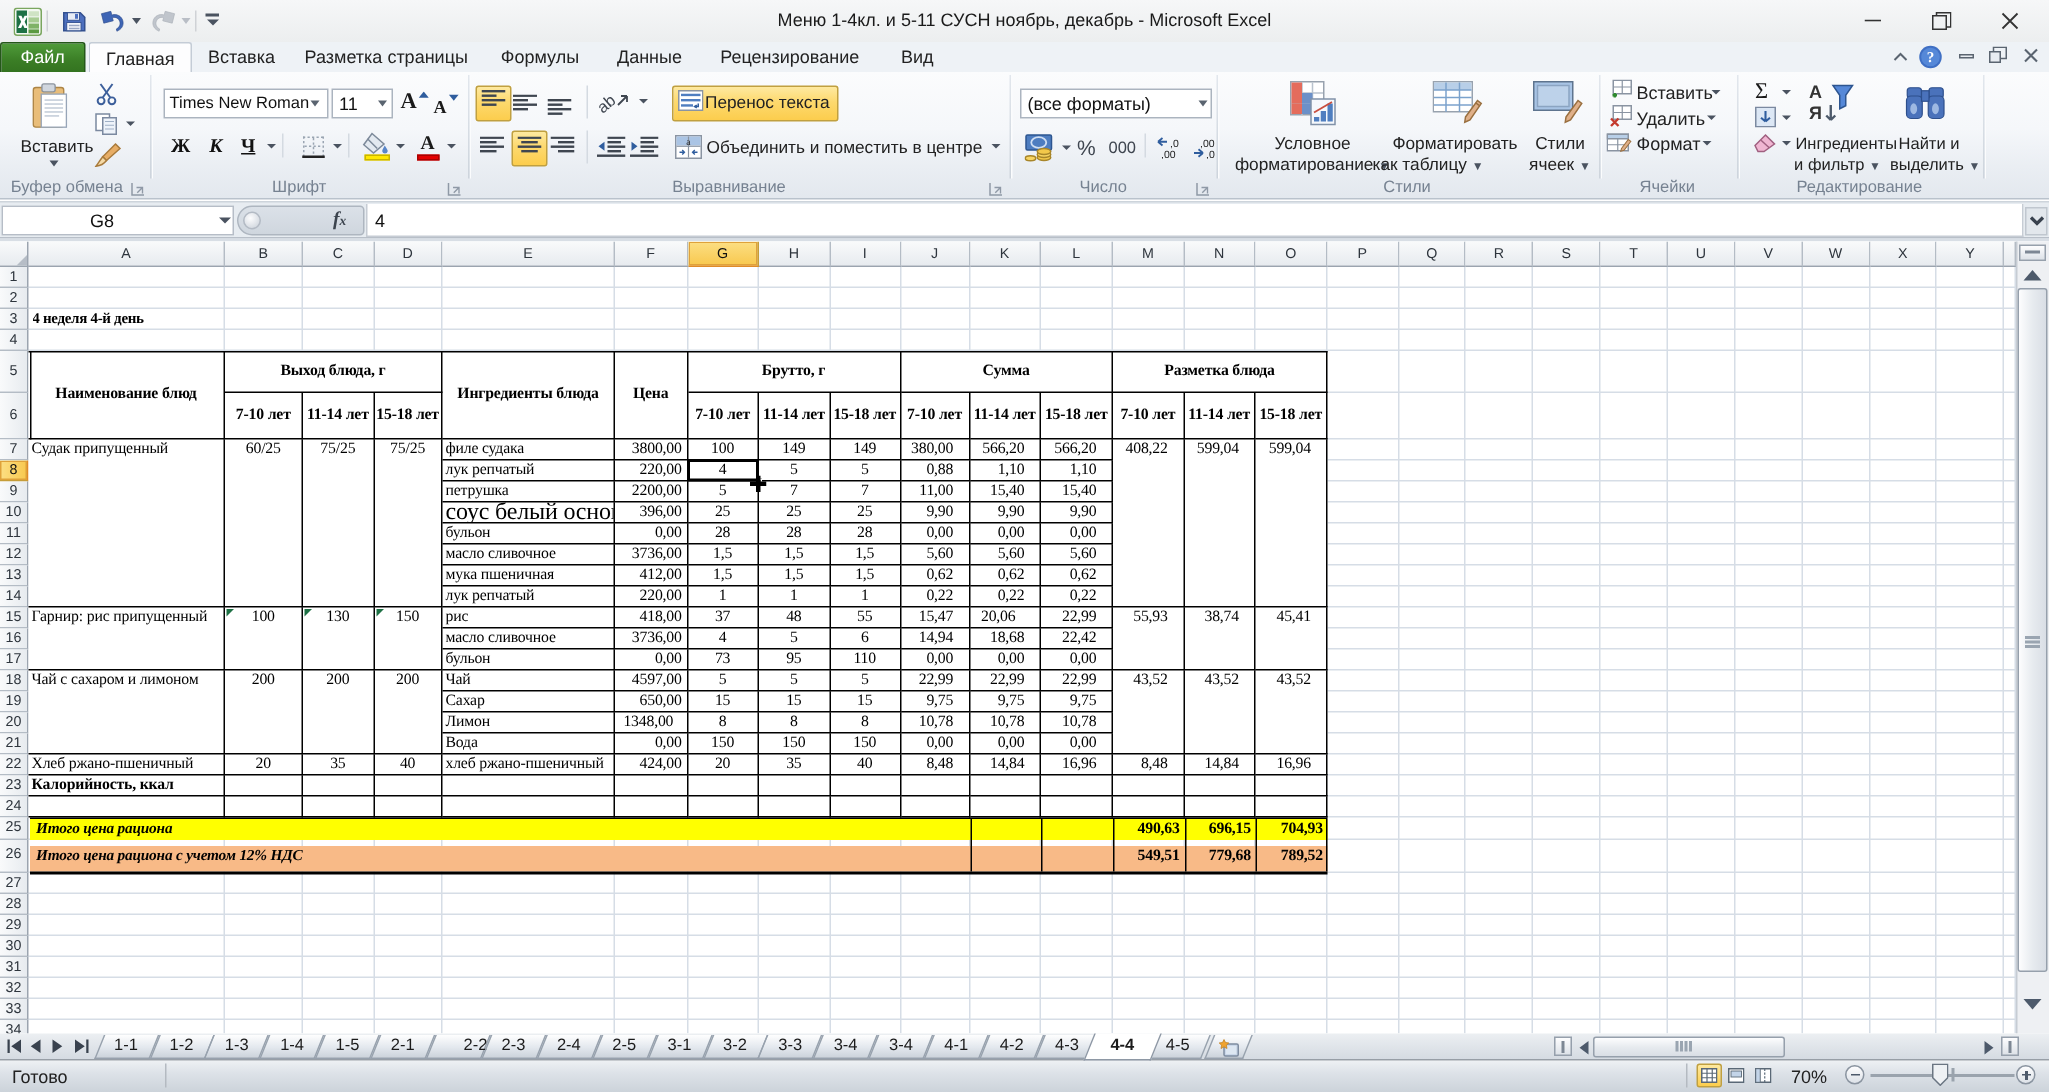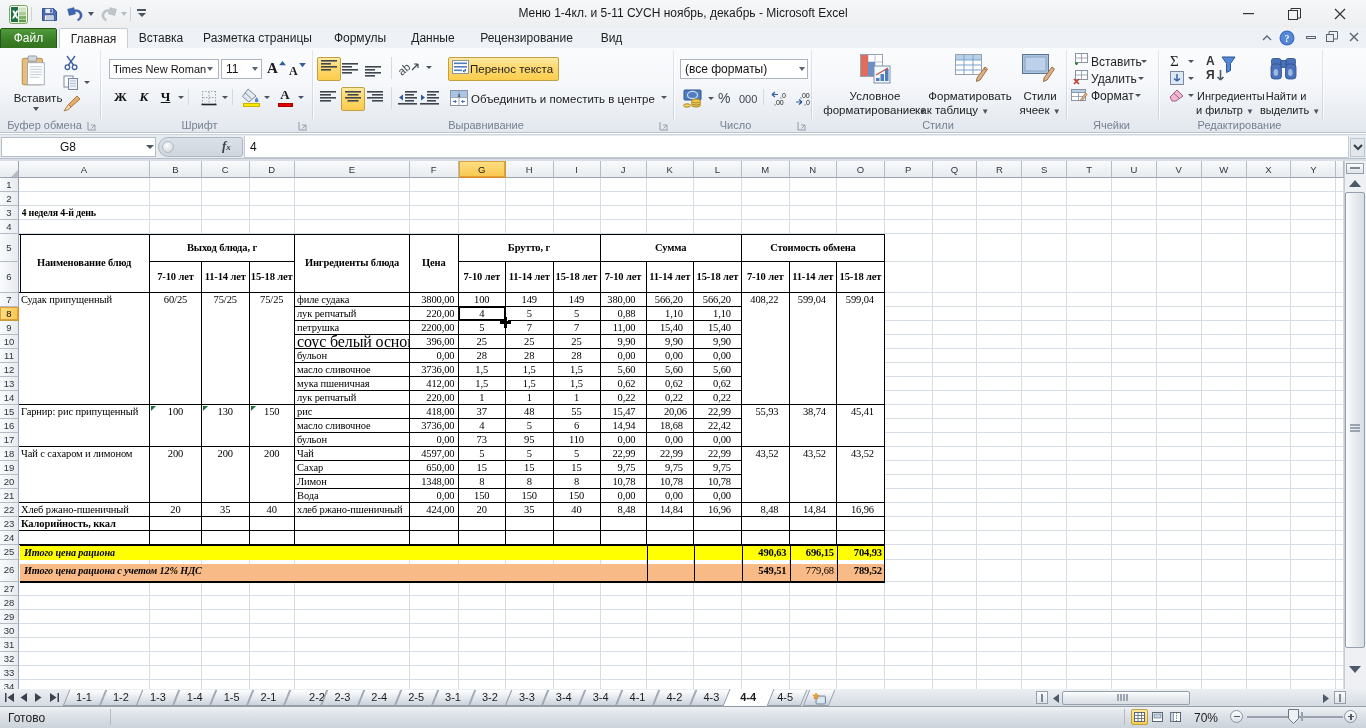--- a/index.html
+++ b/index.html
@@ -571,21 +571,21 @@
 <div class="ab cell" style="left:295px;top:233.5px;width:115px;height:59.0px;border-right:1px solid #000;border-bottom:1px solid #000;text-align:center;font-weight:bold;font-size:10.5px;line-height:58.0px;">Ингредиенты блюда</div>
 <div class="ab cell" style="left:410px;top:233.5px;width:48.5px;height:59.0px;border-right:1px solid #000;border-bottom:1px solid #000;text-align:center;font-weight:bold;font-size:10.5px;line-height:58.0px;">Цена</div>
 <div class="ab cell" style="left:458.5px;top:233.5px;width:142.0px;height:28.5px;border-right:1px solid #000;border-bottom:1px solid #000;text-align:center;font-weight:bold;font-size:10.5px;line-height:27.5px;">Брутто, г</div>
 <div class="ab cell" style="left:458.5px;top:262.0px;width:47.5px;height:30.5px;border-right:1px solid #000;border-bottom:1px solid #000;text-align:center;font-weight:bold;font-size:10.5px;line-height:29.5px;">7-10 лет</div>
 <div class="ab cell" style="left:506px;top:262.0px;width:47.5px;height:30.5px;border-right:1px solid #000;border-bottom:1px solid #000;text-align:center;font-weight:bold;font-size:10.5px;line-height:29.5px;">11-14 лет</div>
 <div class="ab cell" style="left:553.5px;top:262.0px;width:47.0px;height:30.5px;border-right:1px solid #000;border-bottom:1px solid #000;text-align:center;font-weight:bold;font-size:10.5px;line-height:29.5px;">15-18 лет</div>
 <div class="ab cell" style="left:600.5px;top:233.5px;width:141.5px;height:28.5px;border-right:1px solid #000;border-bottom:1px solid #000;text-align:center;font-weight:bold;font-size:10.5px;line-height:27.5px;">Сумма</div>
 <div class="ab cell" style="left:600.5px;top:262.0px;width:46.0px;height:30.5px;border-right:1px solid #000;border-bottom:1px solid #000;text-align:center;font-weight:bold;font-size:10.5px;line-height:29.5px;">7-10 лет</div>
 <div class="ab cell" style="left:646.5px;top:262.0px;width:47.5px;height:30.5px;border-right:1px solid #000;border-bottom:1px solid #000;text-align:center;font-weight:bold;font-size:10.5px;line-height:29.5px;">11-14 лет</div>
 <div class="ab cell" style="left:694px;top:262.0px;width:48px;height:30.5px;border-right:1px solid #000;border-bottom:1px solid #000;text-align:center;font-weight:bold;font-size:10.5px;line-height:29.5px;">15-18 лет</div>
-<div class="ab cell" style="left:742px;top:233.5px;width:143px;height:28.5px;border-right:1px solid #000;border-bottom:1px solid #000;text-align:center;font-weight:bold;font-size:10.5px;line-height:27.5px;">Стоимость обмена</div>
+<div class="ab cell" style="left:742px;top:233.5px;width:143px;height:28.5px;border-right:1px solid #000;border-bottom:1px solid #000;text-align:center;font-weight:bold;font-size:10.5px;line-height:27.5px;">Разметка блюда</div>
 <div class="ab cell" style="left:742px;top:262.0px;width:47.5px;height:30.5px;border-right:1px solid #000;border-bottom:1px solid #000;text-align:center;font-weight:bold;font-size:10.5px;line-height:29.5px;">7-10 лет</div>
 <div class="ab cell" style="left:789.5px;top:262.0px;width:47.5px;height:30.5px;border-right:1px solid #000;border-bottom:1px solid #000;text-align:center;font-weight:bold;font-size:10.5px;line-height:29.5px;">11-14 лет</div>
 <div class="ab cell" style="left:837px;top:262.0px;width:48px;height:30.5px;border-right:1px solid #000;border-bottom:1px solid #000;text-align:center;font-weight:bold;font-size:10.5px;line-height:29.5px;">15-18 лет</div>
 <div class="ab cell" style="left:295px;top:292.5px;width:115px;height:14.0px;border-right:1px solid #000;border-bottom:1px solid #000;text-align:left;padding-left:2px;font-size:10.5px;line-height:13.0px;">филе судака</div>
 <div class="ab cell" style="left:410px;top:292.5px;width:48.5px;height:14.0px;border-right:1px solid #000;border-bottom:1px solid #000;text-align:right;padding-right:3px;font-size:10.5px;line-height:13.0px;">3800,00</div>
 <div class="ab cell" style="left:458.5px;top:292.5px;width:47.5px;height:14.0px;border-right:1px solid #000;border-bottom:1px solid #000;text-align:center;font-size:10.5px;line-height:13.0px;">100</div>
 <div class="ab cell" style="left:506px;top:292.5px;width:47.5px;height:14.0px;border-right:1px solid #000;border-bottom:1px solid #000;text-align:center;font-size:10.5px;line-height:13.0px;">149</div>
 <div class="ab cell" style="left:553.5px;top:292.5px;width:47.0px;height:14.0px;border-right:1px solid #000;border-bottom:1px solid #000;text-align:center;font-size:10.5px;line-height:13.0px;">149</div>
 <div class="ab cell" style="left:600.5px;top:292.5px;width:46.0px;height:14.0px;border-right:1px solid #000;border-bottom:1px solid #000;text-align:right;padding-right:10px;font-size:10.5px;line-height:13.0px;">380,00</div>
 <div class="ab cell" style="left:646.5px;top:292.5px;width:47.5px;height:14.0px;border-right:1px solid #000;border-bottom:1px solid #000;text-align:right;padding-right:10px;font-size:10.5px;line-height:13.0px;">566,20</div>
@@ -645,21 +645,21 @@
 <div class="ab cell" style="left:553.5px;top:390.5px;width:47.0px;height:14.0px;border-right:1px solid #000;border-bottom:1px solid #000;text-align:center;font-size:10.5px;line-height:13.0px;">1</div>
 <div class="ab cell" style="left:600.5px;top:390.5px;width:46.0px;height:14.0px;border-right:1px solid #000;border-bottom:1px solid #000;text-align:right;padding-right:10px;font-size:10.5px;line-height:13.0px;">0,22</div>
 <div class="ab cell" style="left:646.5px;top:390.5px;width:47.5px;height:14.0px;border-right:1px solid #000;border-bottom:1px solid #000;text-align:right;padding-right:10px;font-size:10.5px;line-height:13.0px;">0,22</div>
 <div class="ab cell" style="left:694px;top:390.5px;width:48px;height:14.0px;border-right:1px solid #000;border-bottom:1px solid #000;text-align:right;padding-right:10px;font-size:10.5px;line-height:13.0px;">0,22</div>
 <div class="ab cell" style="left:295px;top:404.5px;width:115px;height:14.0px;border-right:1px solid #000;border-bottom:1px solid #000;text-align:left;padding-left:2px;font-size:10.5px;line-height:13.0px;">рис</div>
 <div class="ab cell" style="left:410px;top:404.5px;width:48.5px;height:14.0px;border-right:1px solid #000;border-bottom:1px solid #000;text-align:right;padding-right:3px;font-size:10.5px;line-height:13.0px;">418,00</div>
 <div class="ab cell" style="left:458.5px;top:404.5px;width:47.5px;height:14.0px;border-right:1px solid #000;border-bottom:1px solid #000;text-align:center;font-size:10.5px;line-height:13.0px;">37</div>
 <div class="ab cell" style="left:506px;top:404.5px;width:47.5px;height:14.0px;border-right:1px solid #000;border-bottom:1px solid #000;text-align:center;font-size:10.5px;line-height:13.0px;">48</div>
 <div class="ab cell" style="left:553.5px;top:404.5px;width:47.0px;height:14.0px;border-right:1px solid #000;border-bottom:1px solid #000;text-align:center;font-size:10.5px;line-height:13.0px;">55</div>
 <div class="ab cell" style="left:600.5px;top:404.5px;width:46.0px;height:14.0px;border-right:1px solid #000;border-bottom:1px solid #000;text-align:right;padding-right:10px;font-size:10.5px;line-height:13.0px;">15,47</div>
-<div class="ab cell" style="left:646.5px;top:404.5px;width:47.5px;height:14.0px;border-right:1px solid #000;border-bottom:1px solid #000;text-align:right;padding-right:6px;font-size:10.5px;line-height:13.0px;">20,06</div>
+<div class="ab cell" style="left:646.5px;top:404.5px;width:47.5px;height:14.0px;border-right:1px solid #000;border-bottom:1px solid #000;text-align:right;padding-right:16px;font-size:10.5px;line-height:13.0px;">20,06</div>
 <div class="ab cell" style="left:694px;top:404.5px;width:48px;height:14.0px;border-right:1px solid #000;border-bottom:1px solid #000;text-align:right;padding-right:10px;font-size:10.5px;line-height:13.0px;">22,99</div>
 <div class="ab cell" style="left:295px;top:418.5px;width:115px;height:14.0px;border-right:1px solid #000;border-bottom:1px solid #000;text-align:left;padding-left:2px;font-size:10.5px;line-height:13.0px;">масло сливочное</div>
 <div class="ab cell" style="left:410px;top:418.5px;width:48.5px;height:14.0px;border-right:1px solid #000;border-bottom:1px solid #000;text-align:right;padding-right:3px;font-size:10.5px;line-height:13.0px;">3736,00</div>
 <div class="ab cell" style="left:458.5px;top:418.5px;width:47.5px;height:14.0px;border-right:1px solid #000;border-bottom:1px solid #000;text-align:center;font-size:10.5px;line-height:13.0px;">4</div>
 <div class="ab cell" style="left:506px;top:418.5px;width:47.5px;height:14.0px;border-right:1px solid #000;border-bottom:1px solid #000;text-align:center;font-size:10.5px;line-height:13.0px;">5</div>
 <div class="ab cell" style="left:553.5px;top:418.5px;width:47.0px;height:14.0px;border-right:1px solid #000;border-bottom:1px solid #000;text-align:center;font-size:10.5px;line-height:13.0px;">6</div>
 <div class="ab cell" style="left:600.5px;top:418.5px;width:46.0px;height:14.0px;border-right:1px solid #000;border-bottom:1px solid #000;text-align:right;padding-right:10px;font-size:10.5px;line-height:13.0px;">14,94</div>
 <div class="ab cell" style="left:646.5px;top:418.5px;width:47.5px;height:14.0px;border-right:1px solid #000;border-bottom:1px solid #000;text-align:right;padding-right:10px;font-size:10.5px;line-height:13.0px;">18,68</div>
 <div class="ab cell" style="left:694px;top:418.5px;width:48px;height:14.0px;border-right:1px solid #000;border-bottom:1px solid #000;text-align:right;padding-right:10px;font-size:10.5px;line-height:13.0px;">22,42</div>
 <div class="ab cell" style="left:295px;top:432.5px;width:115px;height:14.0px;border-right:1px solid #000;border-bottom:1px solid #000;text-align:left;padding-left:2px;font-size:10.5px;line-height:13.0px;">бульон</div>
@@ -680,21 +680,21 @@
 <div class="ab cell" style="left:694px;top:446.5px;width:48px;height:14.0px;border-right:1px solid #000;border-bottom:1px solid #000;text-align:right;padding-right:10px;font-size:10.5px;line-height:13.0px;">22,99</div>
 <div class="ab cell" style="left:295px;top:460.5px;width:115px;height:14.0px;border-right:1px solid #000;border-bottom:1px solid #000;text-align:left;padding-left:2px;font-size:10.5px;line-height:13.0px;">Сахар</div>
 <div class="ab cell" style="left:410px;top:460.5px;width:48.5px;height:14.0px;border-right:1px solid #000;border-bottom:1px solid #000;text-align:right;padding-right:3px;font-size:10.5px;line-height:13.0px;">650,00</div>
 <div class="ab cell" style="left:458.5px;top:460.5px;width:47.5px;height:14.0px;border-right:1px solid #000;border-bottom:1px solid #000;text-align:center;font-size:10.5px;line-height:13.0px;">15</div>
 <div class="ab cell" style="left:506px;top:460.5px;width:47.5px;height:14.0px;border-right:1px solid #000;border-bottom:1px solid #000;text-align:center;font-size:10.5px;line-height:13.0px;">15</div>
 <div class="ab cell" style="left:553.5px;top:460.5px;width:47.0px;height:14.0px;border-right:1px solid #000;border-bottom:1px solid #000;text-align:center;font-size:10.5px;line-height:13.0px;">15</div>
 <div class="ab cell" style="left:600.5px;top:460.5px;width:46.0px;height:14.0px;border-right:1px solid #000;border-bottom:1px solid #000;text-align:right;padding-right:10px;font-size:10.5px;line-height:13.0px;">9,75</div>
 <div class="ab cell" style="left:646.5px;top:460.5px;width:47.5px;height:14.0px;border-right:1px solid #000;border-bottom:1px solid #000;text-align:right;padding-right:10px;font-size:10.5px;line-height:13.0px;">9,75</div>
 <div class="ab cell" style="left:694px;top:460.5px;width:48px;height:14.0px;border-right:1px solid #000;border-bottom:1px solid #000;text-align:right;padding-right:10px;font-size:10.5px;line-height:13.0px;">9,75</div>
 <div class="ab cell" style="left:295px;top:474.5px;width:115px;height:14.0px;border-right:1px solid #000;border-bottom:1px solid #000;text-align:left;padding-left:2px;font-size:10.5px;line-height:13.0px;">Лимон</div>
-<div class="ab cell" style="left:410px;top:474.5px;width:48.5px;height:14.0px;border-right:1px solid #000;border-bottom:1px solid #000;text-align:right;padding-right:3px;font-size:10.5px;line-height:13.0px;">1348,00</div>
+<div class="ab cell" style="left:410px;top:474.5px;width:48.5px;height:14.0px;border-right:1px solid #000;border-bottom:1px solid #000;text-align:center;padding-right:3px;font-size:10.5px;line-height:13.0px;">1348,00</div>
 <div class="ab cell" style="left:458.5px;top:474.5px;width:47.5px;height:14.0px;border-right:1px solid #000;border-bottom:1px solid #000;text-align:center;font-size:10.5px;line-height:13.0px;">8</div>
 <div class="ab cell" style="left:506px;top:474.5px;width:47.5px;height:14.0px;border-right:1px solid #000;border-bottom:1px solid #000;text-align:center;font-size:10.5px;line-height:13.0px;">8</div>
 <div class="ab cell" style="left:553.5px;top:474.5px;width:47.0px;height:14.0px;border-right:1px solid #000;border-bottom:1px solid #000;text-align:center;font-size:10.5px;line-height:13.0px;">8</div>
 <div class="ab cell" style="left:600.5px;top:474.5px;width:46.0px;height:14.0px;border-right:1px solid #000;border-bottom:1px solid #000;text-align:right;padding-right:10px;font-size:10.5px;line-height:13.0px;">10,78</div>
 <div class="ab cell" style="left:646.5px;top:474.5px;width:47.5px;height:14.0px;border-right:1px solid #000;border-bottom:1px solid #000;text-align:right;padding-right:10px;font-size:10.5px;line-height:13.0px;">10,78</div>
 <div class="ab cell" style="left:694px;top:474.5px;width:48px;height:14.0px;border-right:1px solid #000;border-bottom:1px solid #000;text-align:right;padding-right:10px;font-size:10.5px;line-height:13.0px;">10,78</div>
 <div class="ab cell" style="left:295px;top:488.5px;width:115px;height:14.0px;border-right:1px solid #000;border-bottom:1px solid #000;text-align:left;padding-left:2px;font-size:10.5px;line-height:13.0px;">Вода</div>
 <div class="ab cell" style="left:410px;top:488.5px;width:48.5px;height:14.0px;border-right:1px solid #000;border-bottom:1px solid #000;text-align:right;padding-right:3px;font-size:10.5px;line-height:13.0px;">0,00</div>
 <div class="ab cell" style="left:458.5px;top:488.5px;width:47.5px;height:14.0px;border-right:1px solid #000;border-bottom:1px solid #000;text-align:center;font-size:10.5px;line-height:13.0px;">150</div>
 <div class="ab cell" style="left:506px;top:488.5px;width:47.5px;height:14.0px;border-right:1px solid #000;border-bottom:1px solid #000;text-align:center;font-size:10.5px;line-height:13.0px;">150</div>
@@ -780,21 +780,21 @@
 <div class="ab" style="left:646.5px;top:545.5px;width:1px;height:35.5px;background:#000;z-index:2"></div>
 <div class="ab" style="left:694px;top:545.5px;width:1px;height:35.5px;background:#000;z-index:2"></div>
 <div class="ab" style="left:742px;top:545.5px;width:1px;height:35.5px;background:#000;z-index:2"></div>
 <div class="ab" style="left:789.5px;top:545.5px;width:1px;height:35.5px;background:#000;z-index:2"></div>
 <div class="ab" style="left:837px;top:545.5px;width:1px;height:35.5px;background:#000;z-index:2"></div>
 <div class="ab" style="left:884px;top:545.5px;width:1px;height:35.5px;background:#000;z-index:2"></div>
 <div class="ab cell" style="left:742px;top:545.5px;width:44.5px;height:14px;text-align:right;font-weight:bold;line-height:13px;font-size:10.5px;z-index:3">490,63</div>
 <div class="ab cell" style="left:789.5px;top:545.5px;width:44.5px;height:14px;text-align:right;font-weight:bold;line-height:13px;font-size:10.5px;z-index:3">696,15</div>
 <div class="ab cell" style="left:837px;top:545.5px;width:45px;height:14px;text-align:right;font-weight:bold;line-height:13px;font-size:10.5px;z-index:3">704,93</div>
 <div class="ab cell" style="left:742px;top:564px;width:44.5px;height:14px;text-align:right;font-weight:bold;line-height:13px;font-size:10.5px;z-index:3">549,51</div>
-<div class="ab cell" style="left:789.5px;top:564px;width:44.5px;height:14px;text-align:right;font-weight:normal;line-height:13px;font-size:10.5px;z-index:3">779,68</div>
+<div class="ab cell" style="left:789.5px;top:564px;width:44.5px;height:14px;text-align:right;font-weight:bold;line-height:13px;font-size:10.5px;z-index:3">779,68</div>
 <div class="ab cell" style="left:837px;top:564px;width:45px;height:14px;text-align:right;font-weight:bold;line-height:13px;font-size:10.5px;z-index:3">789,52</div>
 <div class="ab" style="left:457.5px;top:305.5px;width:48.5px;height:15.0px;border:2px solid #000"></div>
 <div class="ab" style="left:504px;top:318.5px;width:4px;height:4px;background:#000;border:1px solid #fff"></div>
 <svg class="ab" style="left:500px;top:316.5px" width="11" height="11" viewBox="0 0 11 11">
 <path d="M4 0 h3 v4 h4 v3 h-4 v4 h-3 v-4 h-4 v-3 h4 z" fill="#000"></path>
   </svg>
 <div class="ab" style="left:1344px;top:161px;width:22px;height:528.0px;background:#eef0f3;border-left:1px solid #c6ccd3"></div>
 <div class="ab" style="left:1346px;top:163px;width:18px;height:11px;background:linear-gradient(#fdfdfe,#dde2e8);border:1px solid #96a0ac"></div>
 <div class="ab" style="left:1350px;top:167px;width:10px;height:2px;background:#7d8794"></div>
 <svg class="ab" style="left:1348px;top:179px" width="14" height="10" viewBox="0 0 14 10">

